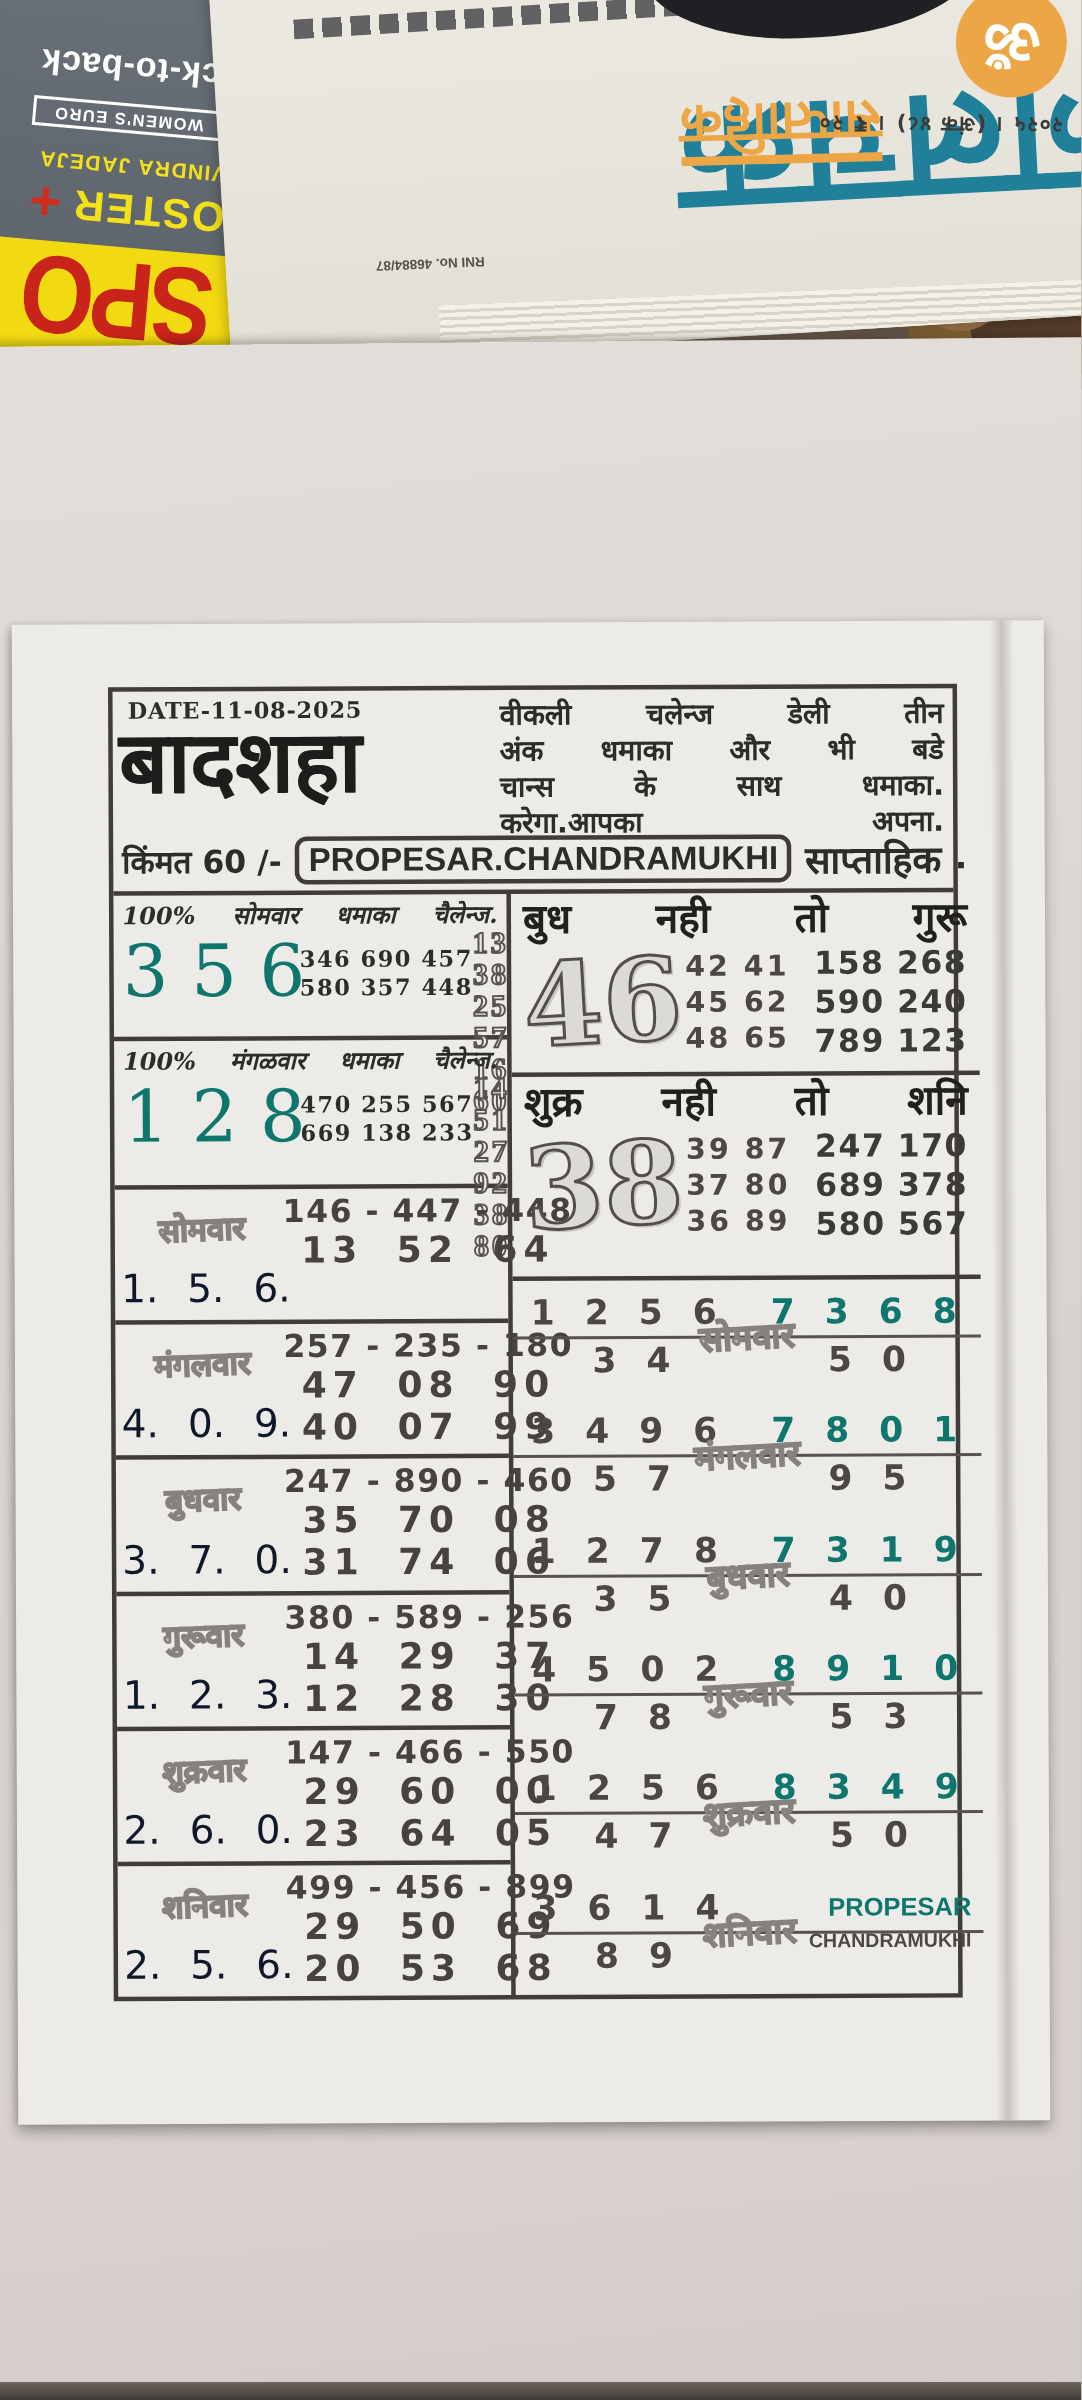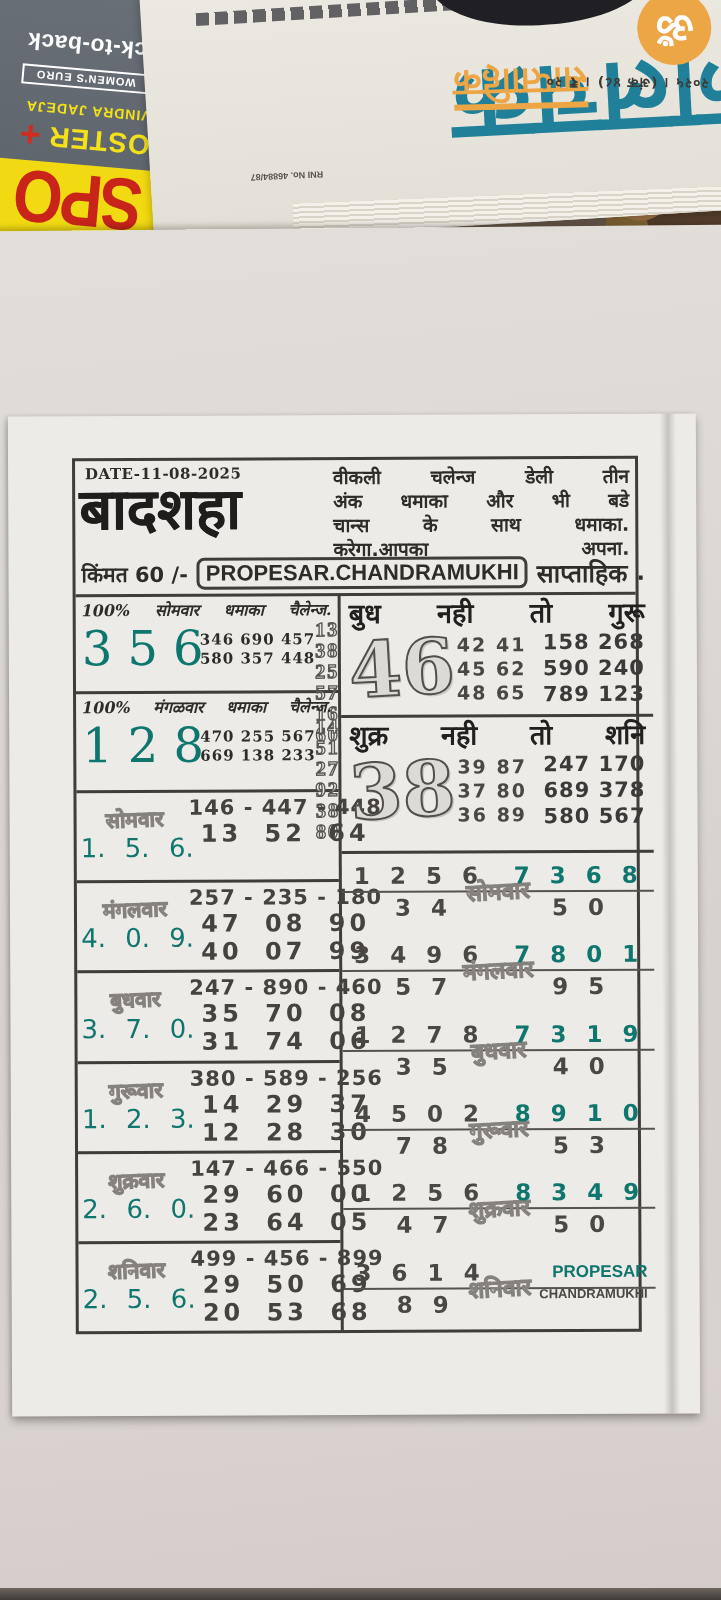--- a/index.html
+++ b/index.html
@@ -103,21 +103,21 @@
   .ch-out{margin-left:auto;text-align:right;font-size:20px;line-height:21px;letter-spacing:2px;margin-top:-2px;}
   .outl{color:#eceae6;-webkit-text-stroke:1.3px #565350;
         font-family:Liberation Serif, serif;font-weight:bold;}
   .stamp{color:#c9c6c1;-webkit-text-stroke:1.1px #85827e;font-weight:bold;}
 
   .dayrow{flex:1;box-sizing:border-box;border-bottom:3px solid #3f3c3a;
           display:flex;padding:3px 4px;}
   .dayrow:last-child{border-bottom:none;}
   .d-left{width:108px;position:relative;flex:none;}
   .d-stamp{margin-top:9px;text-align:center;font-size:21px;transform:rotate(-2deg);}
-  .d-digits{position:absolute;left:0;bottom:14px;font-size:26px;color:#0f766e;word-spacing:11px;white-space:nowrap;}
+  .d-digits{position:absolute;left:0;bottom:2px;font-size:26px;color:#0f172a;word-spacing:11px;white-space:nowrap;}
   .d-right{flex:1;text-align:center;color:#45423f;}
   .d-l1{font-weight:bold;font-size:21px;letter-spacing:1px;white-space:nowrap;}
   .d-l23{font-weight:bold;font-size:24px;letter-spacing:4px;word-spacing:10px;line-height:28px;white-space:nowrap;}
 
   
   .guess{box-sizing:border-box;border-bottom:3px solid #3f3c3a;padding:2px 8px;flex:none;}
   .g1{height:122px;} .g2{height:136px;}
   .g-head{font-weight:bold;font-size:27px;line-height:32px;color:#22201e;
           text-align:justify;text-align-last:justify;}
   .g-body{display:flex;align-items:center;}

